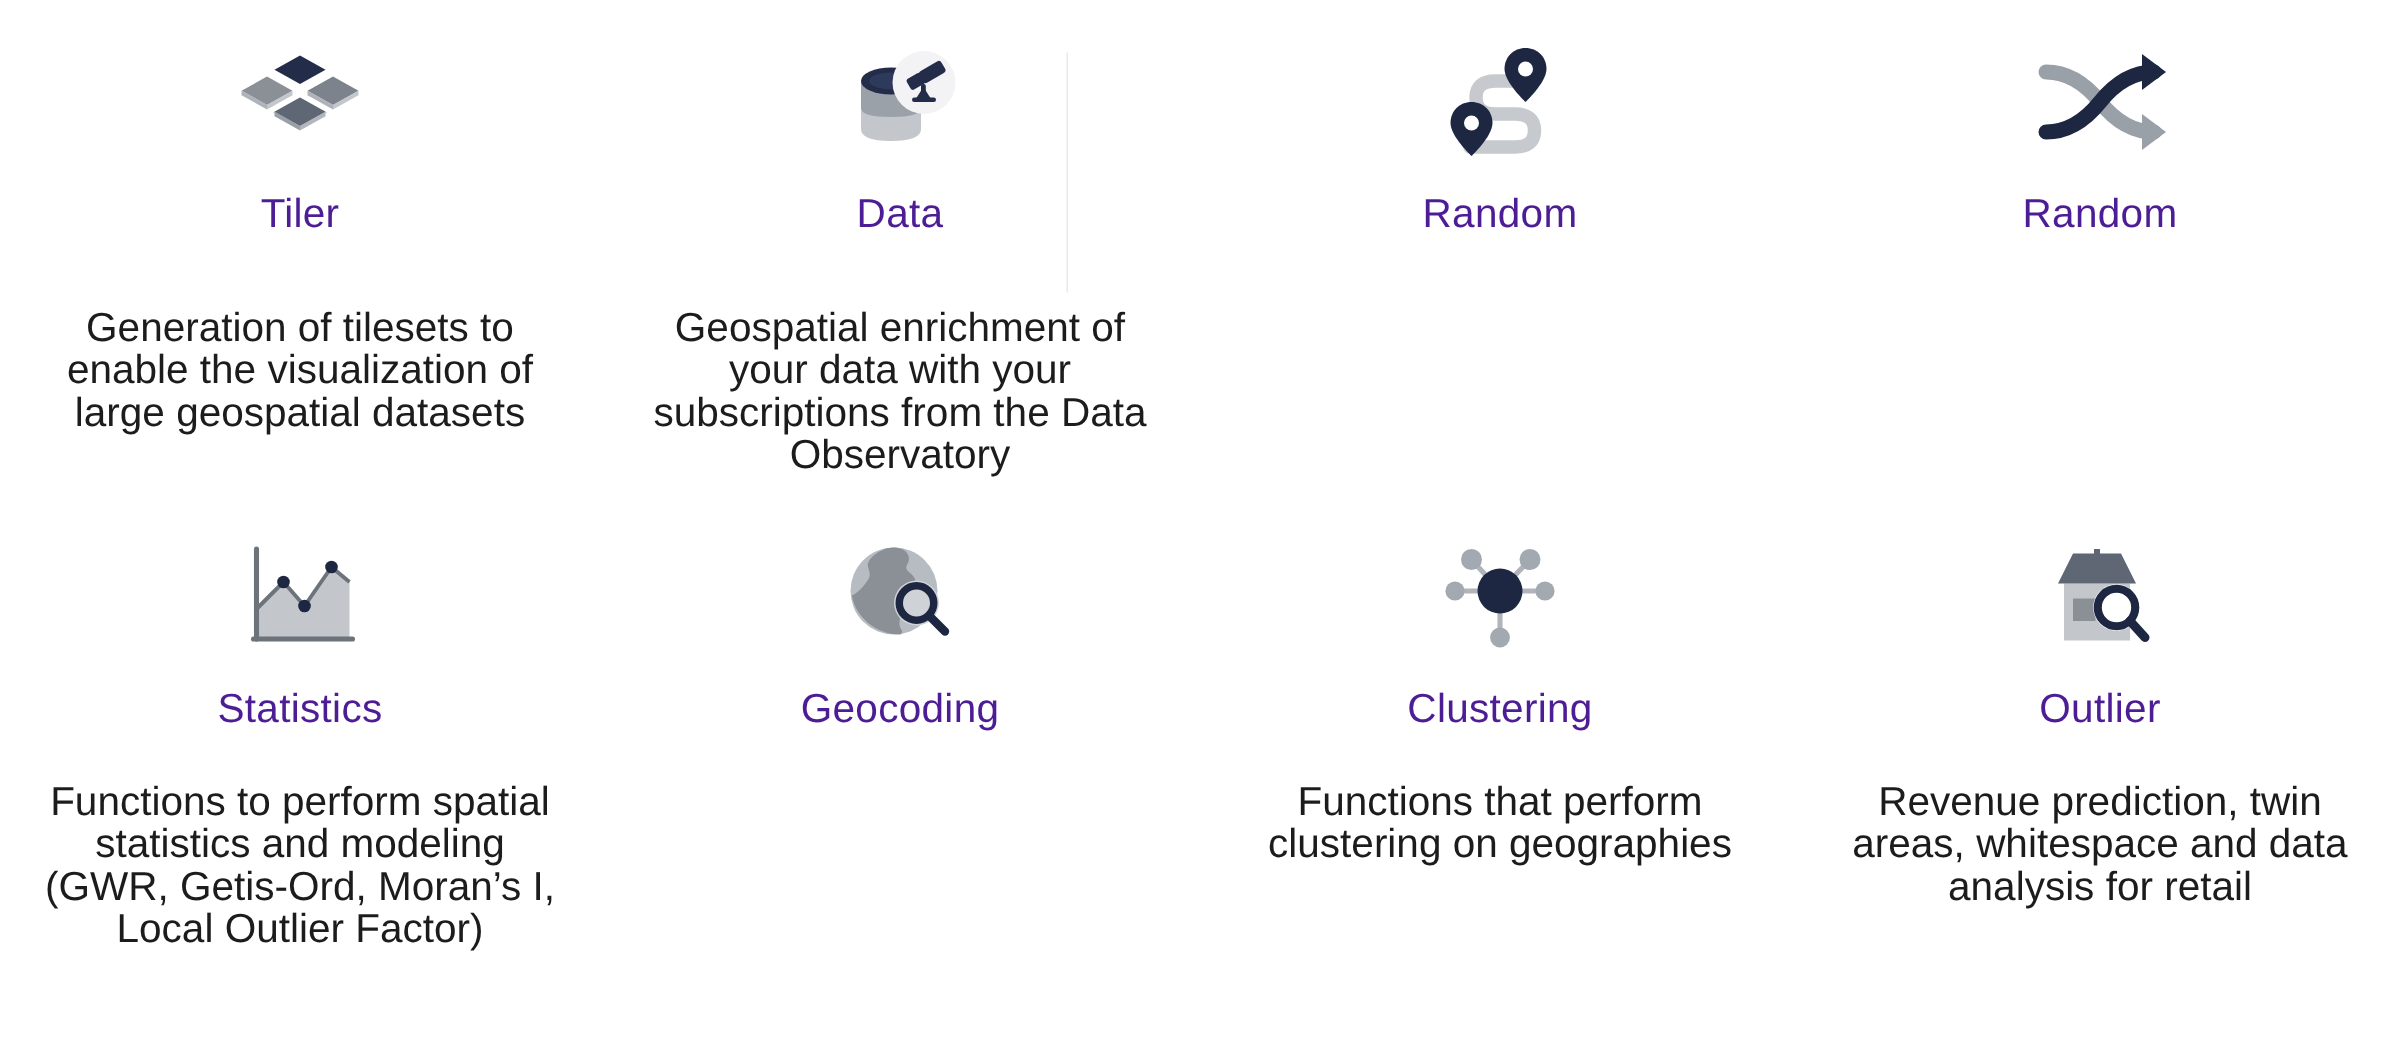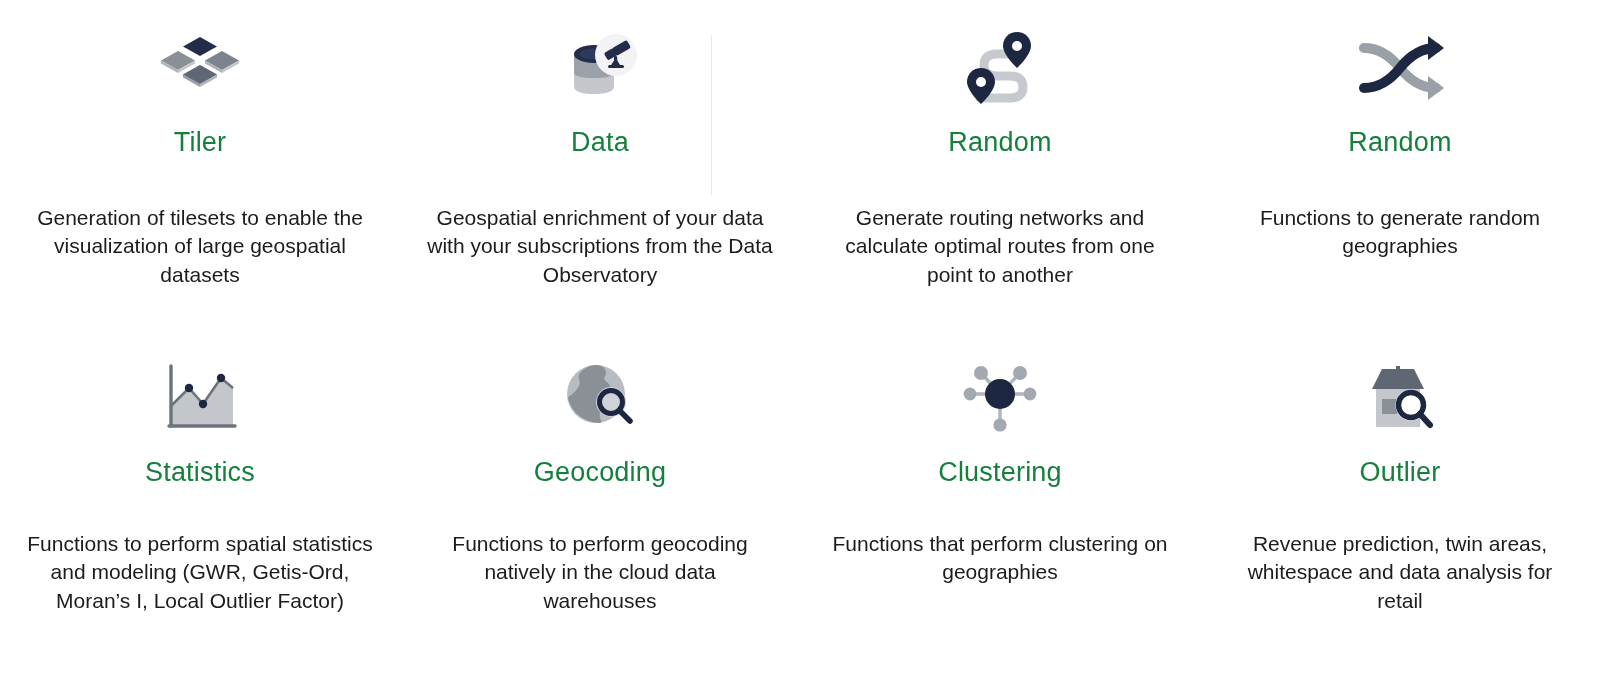--- a/index.html
+++ b/index.html
@@ -28,36 +28,36 @@
   .icon-wrap {
     height: 108px;
     display: flex;
     align-items: center;
     justify-content: center;
   }
   .icon-wrap svg { display: block; }
   .card-title {
     font-size: 27px;
     font-weight: 400;
-    color: #15803d;
+    color: #4c1d95;
     letter-spacing: 0.2px;
     line-height: 1.1;
     margin-top: 6px;
     text-align: center;
   }
   .card-desc {
-    font-size: 21px;
+    font-size: 27px;
     font-weight: 400;
     color: #1c1c1c;
     line-height: 28.5px;
     text-align: center;
     margin-top: 46px;
     max-width: 350px;
   }
-  .row2 .card-desc { margin-top: 42px; }
+  .row2 .card-desc { margin-top: 32px; }
   .col-divider {
     position: absolute;
     left: 711px;
     top: 35px;
     width: 1px;
     height: 160px;
     background: #e9e9ec;
   }
 </style>
 </head>
@@ -116,34 +116,32 @@
           <path d="M57 6 C65 6 71 12 71 20 C71 29 57 42 57 42 C57 42 43 29 43 20 C43 12 49 6 57 6 Z"></path>
         </g>
         <circle cx="57" cy="20" r="5" fill="#ffffff"></circle>
         <g fill="#1e2742">
           <path d="M21 42 C29 42 35 48 35 56 C35 65 21 78 21 78 C21 78 7 65 7 56 C7 48 13 42 21 42 Z"></path>
         </g>
         <circle cx="21" cy="56" r="5" fill="#ffffff"></circle>
       </svg>
     </div>
     <div class="card-title">Random</div>
-    <div class="card-desc">Generate routing networks and calculate optimal routes from one point to another</div>
   </div>
 
   <div class="feature-card">
     <div class="icon-wrap">
       <svg width="92" height="72" viewBox="0 0 92 72">
         <path d="M10 16 Q30 16 46 36 Q62 56 82 56" fill="none" stroke="#9aa0a8" stroke-width="10" stroke-linecap="round"></path>
         <polygon points="74,44 90,56 74,68" fill="#9aa0a8"></polygon>
         <path d="M10 56 Q30 56 46 36 Q62 16 82 16" fill="none" stroke="#1e2742" stroke-width="10" stroke-linecap="round"></path>
         <polygon points="74,4 90,16 74,28" fill="#1e2742"></polygon>
       </svg>
     </div>
     <div class="card-title">Random</div>
-    <div class="card-desc">Functions to generate random geographies</div>
   </div>
 
   <div class="feature-card row2">
     <div class="icon-wrap">
       <svg width="82" height="76" viewBox="0 0 82 76">
         <polygon points="12,66 12,46 30,28 44,44 62,18 74,28 74,66" fill="#c3c7cc"></polygon>
         <polyline points="12,46 30,28 44,44 62,18 74,28" fill="none" stroke="#6d737b" stroke-width="2.6" stroke-linejoin="round"></polyline>
         <line x1="12" y1="6" x2="12" y2="66" stroke="#6d737b" stroke-width="3.4" stroke-linecap="round"></line>
         <line x1="10" y1="66" x2="76" y2="66" stroke="#6d737b" stroke-width="3.4" stroke-linecap="round"></line>
         <circle cx="30" cy="28" r="4.2" fill="#1e2742"></circle>
@@ -160,21 +158,20 @@
       <svg width="76" height="74" viewBox="0 0 76 74">
         <circle cx="34" cy="33" r="29" fill="#b7bcc2"></circle>
         <path d="M34 4 C42 4 46 10 43 15 C40 20 46 20 48 25 C50 30 44 33 46 39 C48 45 40 46 38 52
                  C36 58 42 60 38 62 C22 62 8 50 6 36 C10 34 14 30 17 25 C20 20 14 17 18 12 C22 7 28 4 34 4 Z" fill="#8b9097"></path>
         <circle cx="49" cy="41" r="15" fill="#cfd3d7"></circle>
         <circle cx="49" cy="41" r="11.5" fill="none" stroke="#1e2742" stroke-width="5"></circle>
         <line x1="58" y1="50" x2="68" y2="60" stroke="#1e2742" stroke-width="5.6" stroke-linecap="round"></line>
       </svg>
     </div>
     <div class="card-title">Geocoding</div>
-    <div class="card-desc">Functions to perform geocoding natively in the cloud data warehouses</div>
   </div>
 
   <div class="feature-card row2">
     <div class="icon-wrap">
       <svg width="80" height="76" viewBox="0 0 80 76">
         <g stroke="#b0b5bb" stroke-width="3.4" stroke-linecap="round">
           <line x1="40" y1="34" x2="21" y2="13"></line>
           <line x1="40" y1="34" x2="60" y2="13"></line>
           <line x1="40" y1="34" x2="11" y2="34"></line>
           <line x1="40" y1="34" x2="69" y2="34"></line>

